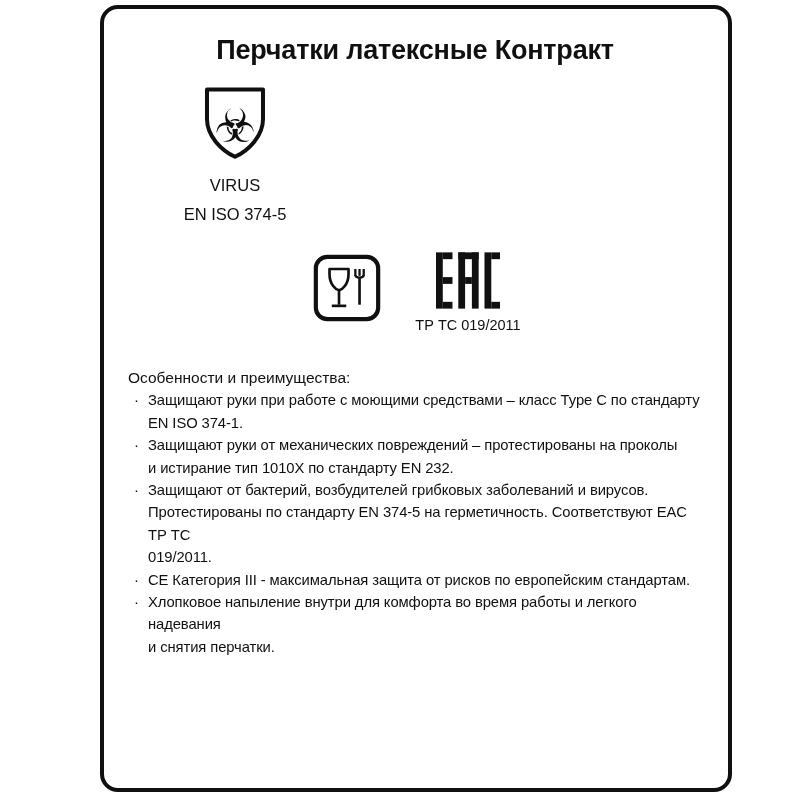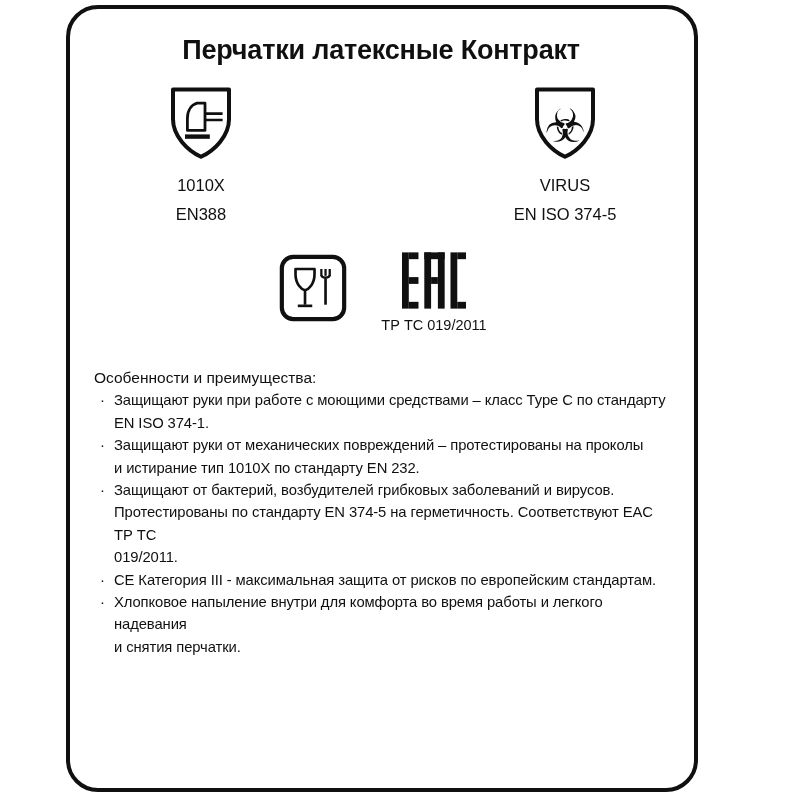--- a/index.html
+++ b/index.html
@@ -6,27 +6,27 @@
     margin: 0;
     padding: 0;
     width: 800px;
     height: 800px;
     background: #ffffff;
     font-family: "Liberation Sans", "DejaVu Sans", sans-serif;
     color: #101010;
   }
   .card {
     position: absolute;
-    left: 66px;
+    left: 100px;
     top: 5px;
     width: 632px;
     height: 787px;
     box-sizing: border-box;
     border: 4px solid #101010;
-    border-radius: 32px;
+    border-radius: 18px;
     background: #ffffff;
     padding: 20px 24px 0 22px;
     overflow: hidden;
   }
   .title {
     font-size: 27px;
     font-weight: 700;
     text-align: center;
     letter-spacing: -0.2px;
     margin: 6px 0 14px 0;
@@ -96,31 +96,20 @@
 </head>
 <body>
 
 <div class="card">
 
   <div class="title">Перчатки латексные Контракт</div>
 
 
   <div class="certs">
 
-    <div class="cert">
-      <svg class="shield" viewBox="0 0 100 100">
-        <path class="ink-stroke" stroke-width="5" stroke-linejoin="round" d="M15,7 H85 V44 C85,65 67,83 50,91 C33,83 15,65 15,44 Z"></path>
-        <path class="ink-stroke" stroke-width="3.5" stroke-linejoin="round" d="M45,24 h10 v34 h-22 v-15 c0,-10 5,-17 12,-19 z"></path>
-        <line class="ink-stroke" stroke-width="3.2" x1="56" y1="37" x2="77" y2="37"></line>
-        <line class="ink-stroke" stroke-width="3.2" x1="56" y1="45" x2="77" y2="45"></line>
-        <rect class="ink-fill" x="30" y="63" width="31" height="5.5"></rect>
-      </svg>
-      <div class="cert-label">1010X</div>
-      <div class="cert-label">EN388</div>
-    </div>
 
 
     <div class="cert">
       <svg class="shield" viewBox="0 0 100 100">
         <path class="ink-stroke" stroke-width="5" stroke-linejoin="round" d="M15,7 H85 V44 C85,65 67,83 50,91 C33,83 15,65 15,44 Z"></path>
         <text x="50" y="73" text-anchor="middle" font-size="58" font-family="'DejaVu Sans'" fill="#101010">☣</text>
       </svg>
       <div class="cert-label">VIRUS</div>
       <div class="cert-label">EN ISO 374-5</div>
     </div>

